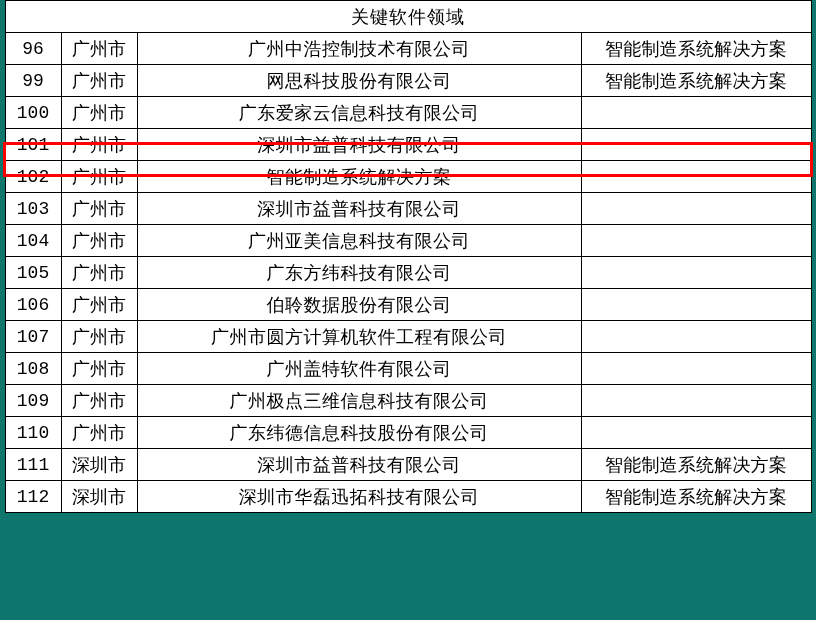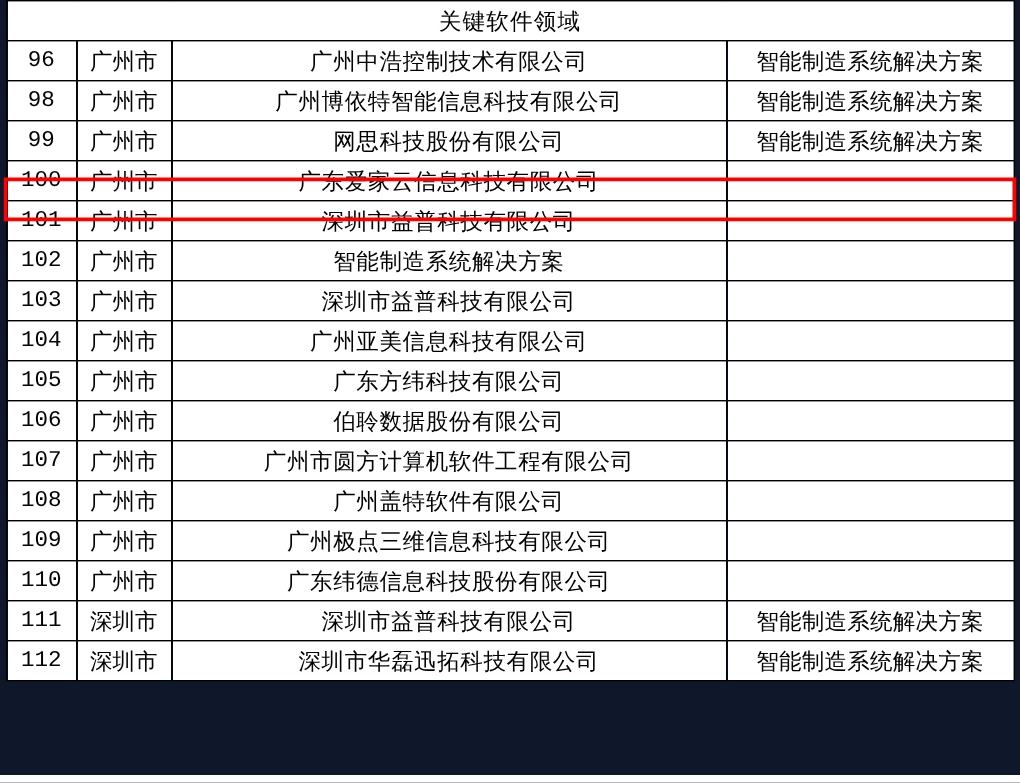--- a/index.html
+++ b/index.html
@@ -10,21 +10,21 @@
   body {
     width: 816px;
     height: 626px;
     font-family: "Liberation Sans", "DejaVu Sans", sans-serif;
     overflow: hidden;
   }
   .sheet {
     position: relative;
     width: 816px;
     height: 626px;
-    background: #0f172a;
+    background: #0f766e;
     box-sizing: border-box;
   }
   table.grid {
     border-collapse: collapse;
     table-layout: fixed;
     width: 806px;
     margin: 0 auto;
   }
   table.grid td, table.grid th {
     border: 1px solid #000000;
@@ -93,26 +93,20 @@
     </colgroup>
     <tbody>
       <tr class="title-row">
         <td colspan="4">关键软件领域</td>
       </tr>
 
       <tr>
         <td class="cell-idx">96</td>
         <td class="cell-city">广州市</td>
         <td class="cell-name">广州中浩控制技术有限公司</td>
-        <td class="cell-field">智能制造系统解决方案</td>
-      </tr>
-      <tr>
-        <td class="cell-idx">98</td>
-        <td class="cell-city">广州市</td>
-        <td class="cell-name">广州博依特智能信息科技有限公司</td>
         <td class="cell-field">智能制造系统解决方案</td>
       </tr>
       <tr>
         <td class="cell-idx">99</td>
         <td class="cell-city">广州市</td>
         <td class="cell-name">网思科技股份有限公司</td>
         <td class="cell-field">智能制造系统解决方案</td>
       </tr>
       <tr>
         <td class="cell-idx">100</td>

